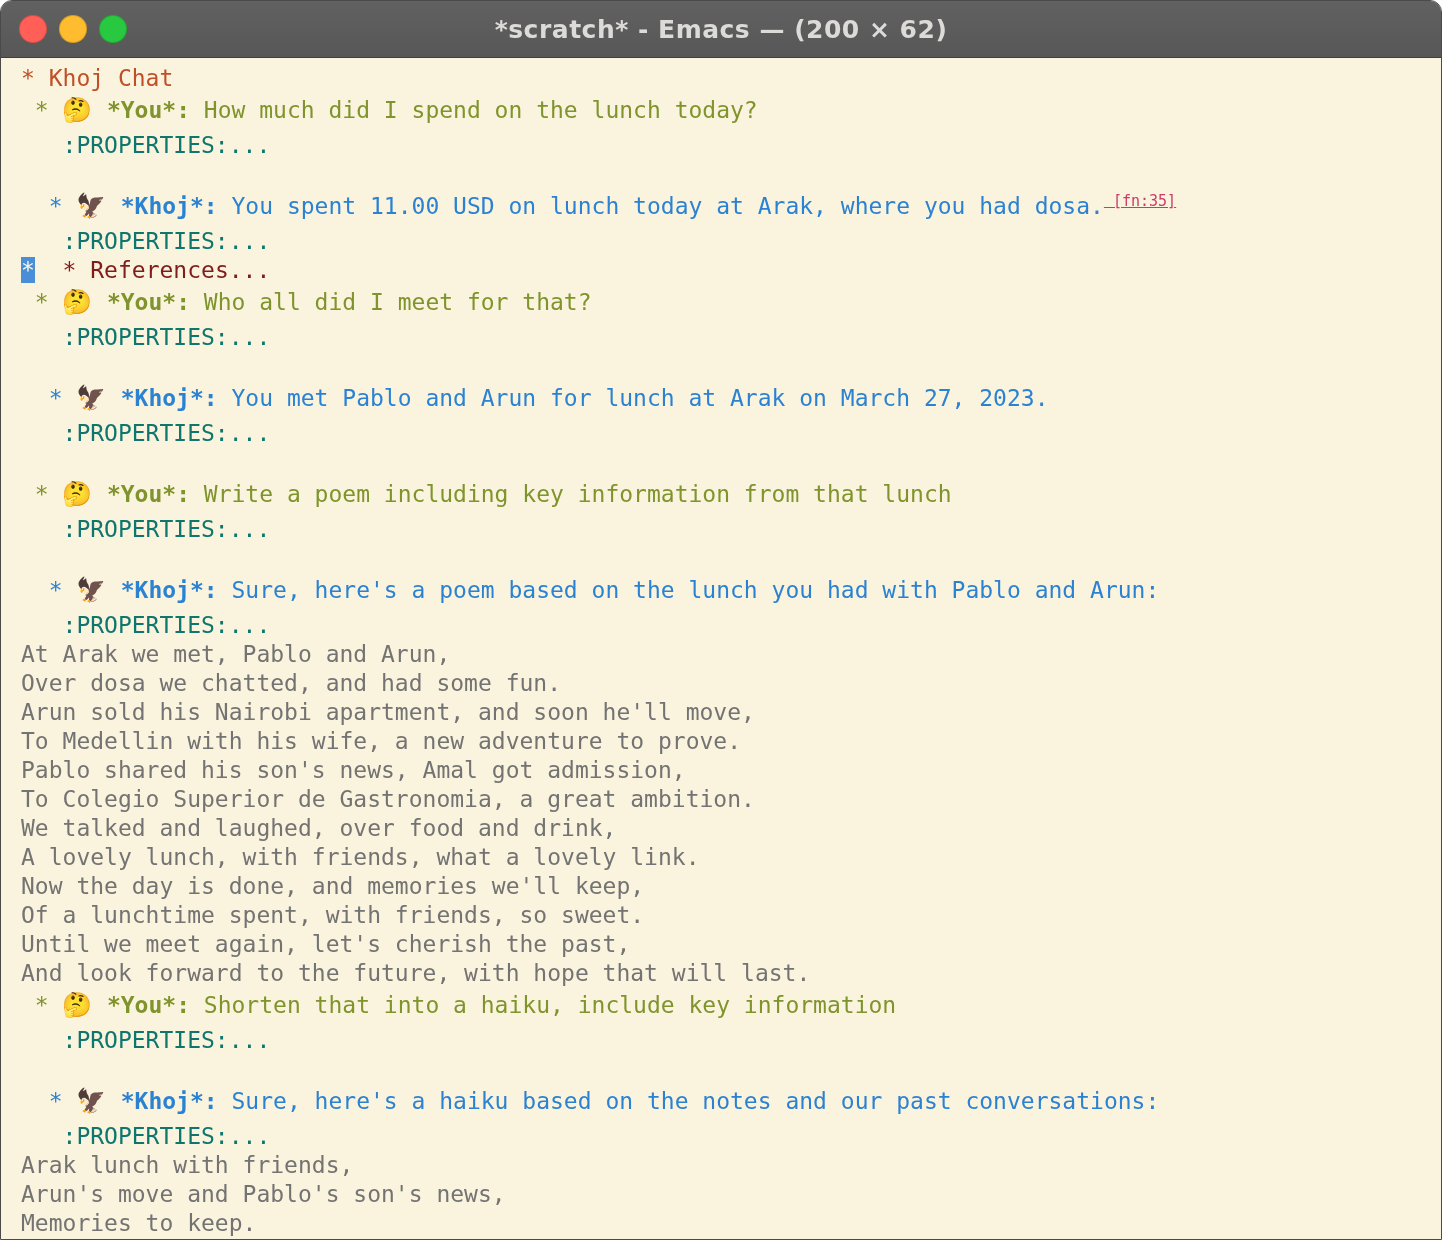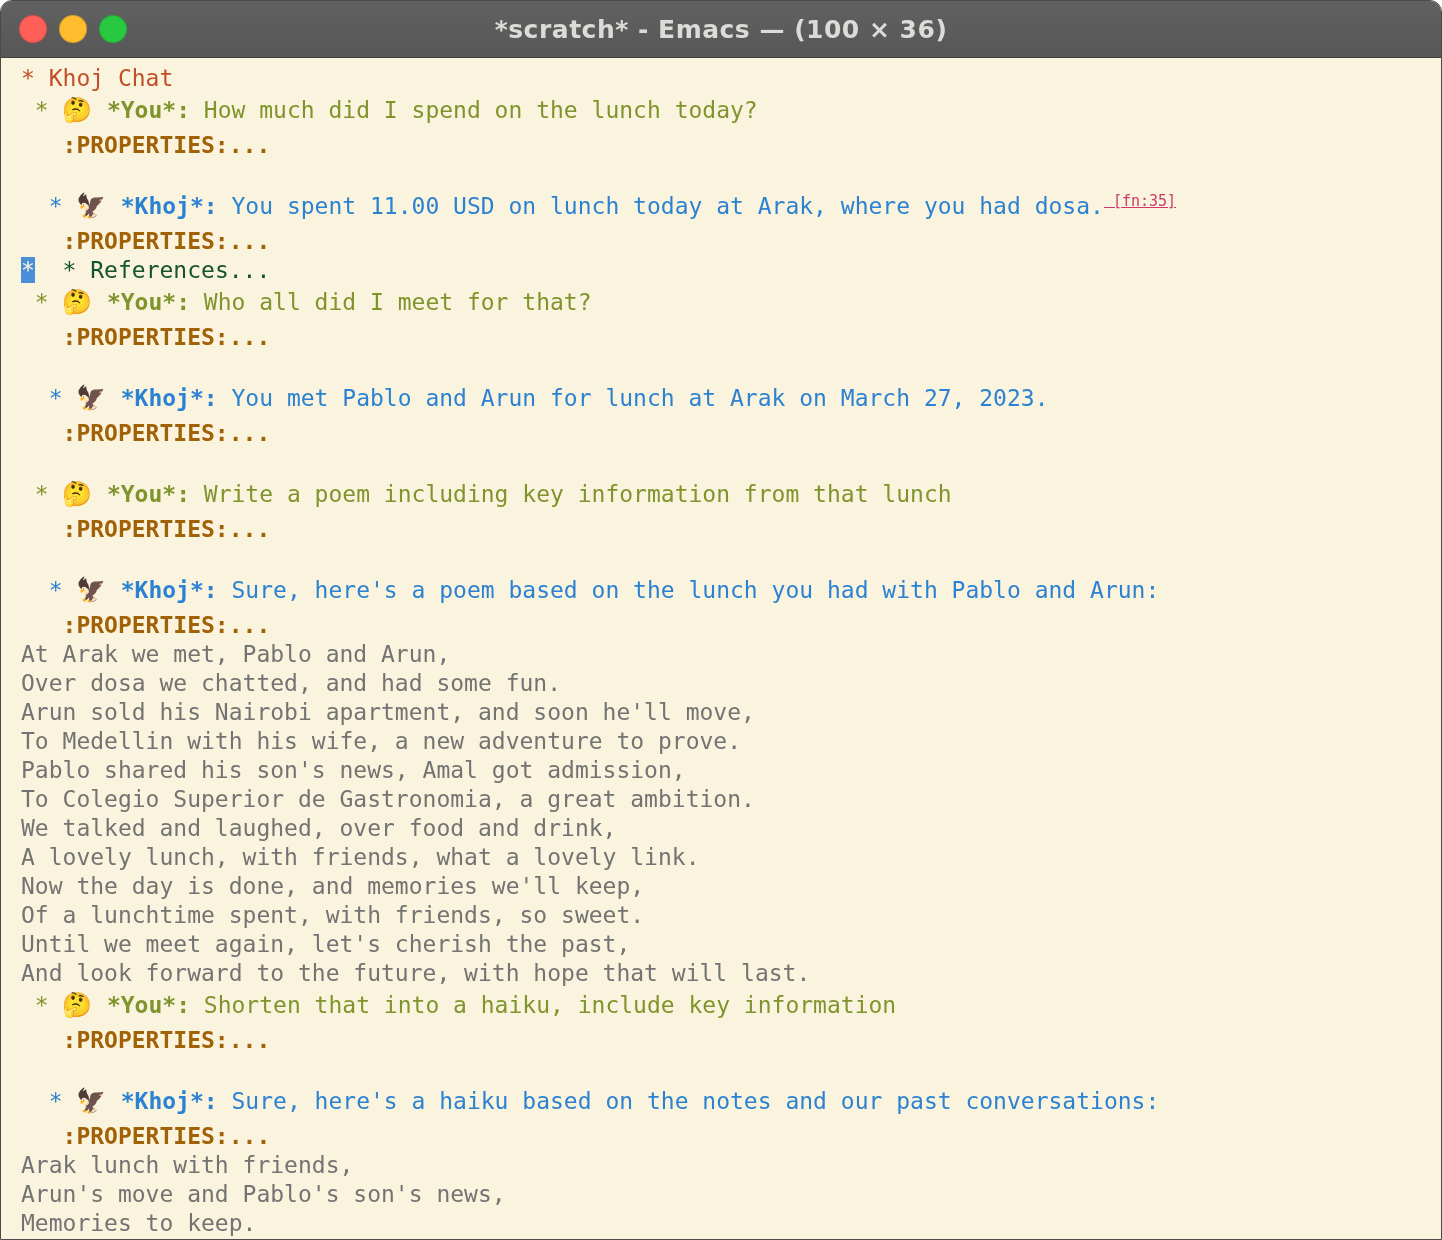--- a/index.html
+++ b/index.html
@@ -38,22 +38,22 @@
     line-height:29px;
     white-space:pre;
     color:#586e75;
   }
   .line { min-height:29px; }
   .line.chat { min-height:35px; padding-top:3px; }
 
   .c-h1    { color:#c04f27; }
   .c-you   { color:#7f942c; }
   .c-khoj  { color:#2c82d2; }
-  .c-gold  { color:#14532d; }
-  .c-props { color:#a16207;font-weight:bold; }
+  .c-gold  { color:#7f1d1d; }
+  .c-props { color:#0f766e; }
   .c-body  { color:#737373; }
   .bold    { font-weight:bold;text-align:right; }
 
   .cursor {
     background:#4a8ed8;
     color:#fdf6e3;
   }
   .fn {
     color:#cc3a6a;
     text-decoration:underline;
@@ -66,17 +66,17 @@
 </head>
 <body>
 
 <div class="window">
   <div class="titlebar">
     <div class="traffic">
       <div class="light" style="background: rgb(255, 95, 87);"></div>
       <div class="light" style="background: rgb(254, 188, 46);"></div>
       <div class="light" style="background: rgb(40, 200, 64);"></div>
     </div>
-    <div class="titletext">*scratch* - Emacs — (100 × 36)</div>
+    <div class="titletext">*scratch* - Emacs — (200 × 62)</div>
   </div>
 
   <div class="buffer"><div class="line h1"><span class="c-h1">* Khoj Chat</span></div><div class="line chat you"><span class="c-you"> * </span><span class="emoji">🤔 </span><span class="c-you bold">*You*:</span><span class="c-you"> How much did I spend on the lunch today?</span></div><div class="line props"><span class="c-props">   :PROPERTIES:...</span></div><div class="line blank"></div><div class="line chat khoj"><span class="c-khoj">  * </span><span class="emoji">🦅 </span><span class="c-khoj bold">*Khoj*:</span><span class="c-khoj"> You spent 11.00 USD on lunch today at Arak, where you had dosa.</span><span class="fn"> [fn:35]</span></div><div class="line props"><span class="c-props">   :PROPERTIES:...</span></div><div class="line cursorline"><span class="cursor">*</span><span class="c-gold">  </span><span class="c-gold">* References...</span></div><div class="line chat you"><span class="c-you"> * </span><span class="emoji">🤔 </span><span class="c-you bold">*You*:</span><span class="c-you"> Who all did I meet for that?</span></div><div class="line props"><span class="c-props">   :PROPERTIES:...</span></div><div class="line blank"></div><div class="line chat khoj"><span class="c-khoj">  * </span><span class="emoji">🦅 </span><span class="c-khoj bold">*Khoj*:</span><span class="c-khoj"> You met Pablo and Arun for lunch at Arak on March 27, 2023.</span></div><div class="line props"><span class="c-props">   :PROPERTIES:...</span></div><div class="line blank"></div><div class="line chat you"><span class="c-you"> * </span><span class="emoji">🤔 </span><span class="c-you bold">*You*:</span><span class="c-you"> Write a poem including key information from that lunch</span></div><div class="line props"><span class="c-props">   :PROPERTIES:...</span></div><div class="line blank"></div><div class="line chat khoj"><span class="c-khoj">  * </span><span class="emoji">🦅 </span><span class="c-khoj bold">*Khoj*:</span><span class="c-khoj"> Sure, here's a poem based on the lunch you had with Pablo and Arun:</span></div><div class="line props"><span class="c-props">   :PROPERTIES:...</span></div><div class="line body"><span class="c-body">At Arak we met, Pablo and Arun,</span></div><div class="line body"><span class="c-body">Over dosa we chatted, and had some fun.</span></div><div class="line body"><span class="c-body">Arun sold his Nairobi apartment, and soon he'll move,</span></div><div class="line body"><span class="c-body">To Medellin with his wife, a new adventure to prove.</span></div><div class="line body"><span class="c-body">Pablo shared his son's news, Amal got admission,</span></div><div class="line body"><span class="c-body">To Colegio Superior de Gastronomia, a great ambition.</span></div><div class="line body"><span class="c-body">We talked and laughed, over food and drink,</span></div><div class="line body"><span class="c-body">A lovely lunch, with friends, what a lovely link.</span></div><div class="line body"><span class="c-body">Now the day is done, and memories we'll keep,</span></div><div class="line body"><span class="c-body">Of a lunchtime spent, with friends, so sweet.</span></div><div class="line body"><span class="c-body">Until we meet again, let's cherish the past,</span></div><div class="line body"><span class="c-body">And look forward to the future, with hope that will last.</span></div><div class="line chat you"><span class="c-you"> * </span><span class="emoji">🤔 </span><span class="c-you bold">*You*:</span><span class="c-you"> Shorten that into a haiku, include key information</span></div><div class="line props"><span class="c-props">   :PROPERTIES:...</span></div><div class="line blank"></div><div class="line chat khoj"><span class="c-khoj">  * </span><span class="emoji">🦅 </span><span class="c-khoj bold">*Khoj*:</span><span class="c-khoj"> Sure, here's a haiku based on the notes and our past conversations:</span></div><div class="line props"><span class="c-props">   :PROPERTIES:...</span></div><div class="line body"><span class="c-body">Arak lunch with friends,</span></div><div class="line body"><span class="c-body">Arun's move and Pablo's son's news,</span></div><div class="line body"><span class="c-body">Memories to keep.</span></div></div>
 </div>
 
 </body></html>

